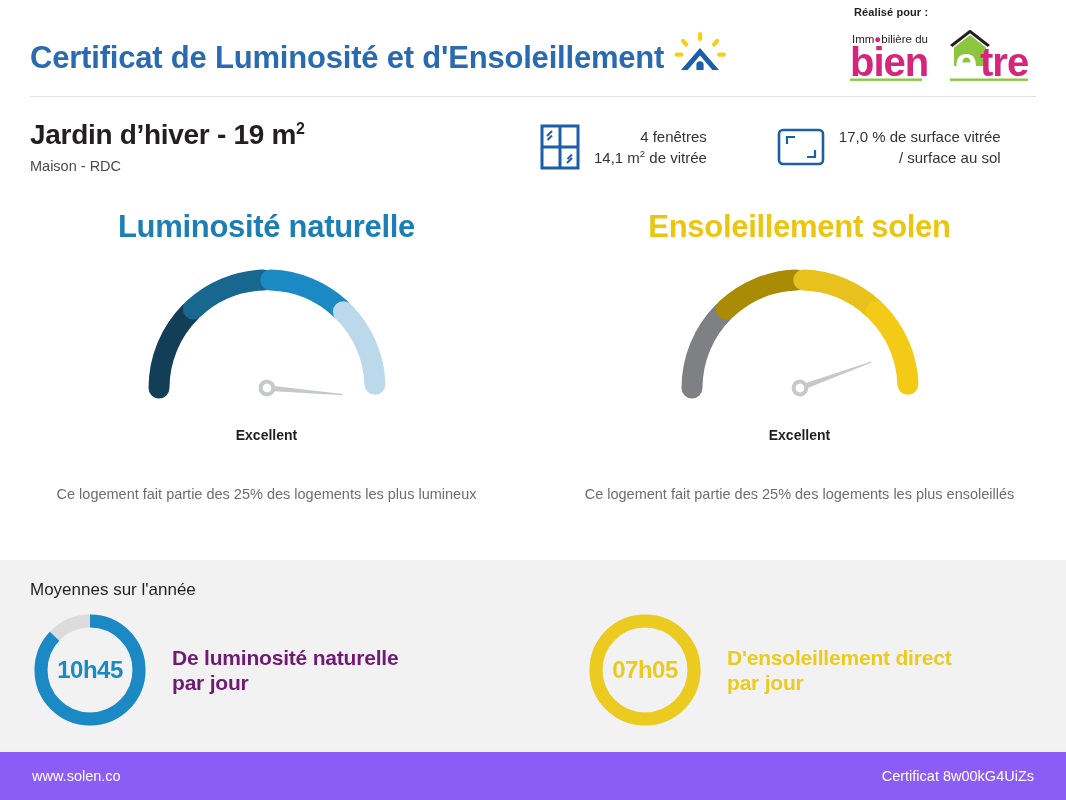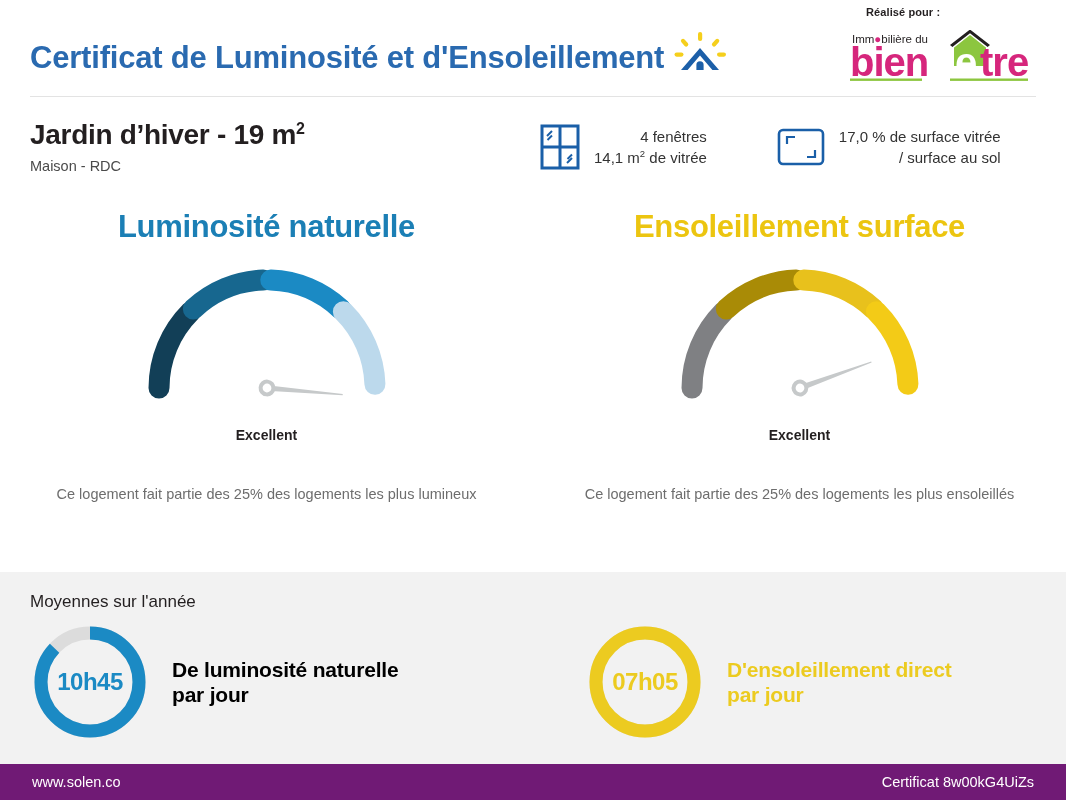--- a/index.html
+++ b/index.html
@@ -34,21 +34,21 @@
   }
   .solen-logo{width:52px;height:52px;display:block;flex:0 0 auto;margin-top:2px;}
 
   .brand-block{
     position:absolute;
     right:30px;
     top:6px;
     width:186px;
     text-align:left;
   }
-  .brand-label{font-size:11px;color:#231f20;margin:0 0 12px 16px;font-weight:600;letter-spacing:.1px;}
+  .brand-label{font-size:11px;color:#231f20;margin:0 0 12px 4px;font-weight:600;letter-spacing:.1px;}
   .brand-logo{width:178px;height:52px;display:block;}
 
   .hr{
     height:1px;
     background:#e3e3e3;
     margin:0 30px;
     flex:0 0 auto;
   }
 
   
@@ -135,29 +135,29 @@
     letter-spacing:-0.5px;
   }
   .donut-value.lum{color:#1b8ac4;}
   .donut-value.ens{color:#eccb20;}
   .avg-text{
     font-size:21px;
     font-weight:bold;
     line-height:1.2;
     letter-spacing:-0.2px;
   }
-  .avg-text.lum{color:#000000;}
+  .avg-text.lum{color:#701a75;}
   .avg-text.ens{color:#eccb20;}
   .avg-text span{display:block;}
 
   
   .footer{
     flex:0 0 auto;
-    height:36px;
-    background:#701a75;
+    height:48px;
+    background:#8b5cf6;
     display:flex;
     align-items:center;
     justify-content:space-between;
     padding:0 32px;
     box-sizing:border-box;
     color:#ffffff;
     font-size:14.5px;
   }
 </style>
 </head>
@@ -249,21 +249,21 @@
           <path d="M150 137.2 L150 142.8 L226 140.6 L226 139.4 Z" fill="#c6c9ca"></path>
           <circle cx="150" cy="140" r="8.4" fill="#c6c9ca"></circle>
           <circle cx="150" cy="140" r="4.4" fill="#ffffff"></circle>
         </g>
       </svg>
       <div class="gauge-rating">Excellent</div>
       <div class="gauge-desc">Ce logement fait partie des 25% des logements les plus lumineux</div>
     </div>
 
     <div class="gauge-col">
-      <div class="gauge-title ens">Ensoleillement surface</div>
+      <div class="gauge-title ens">Ensoleillement solen</div>
       <svg class="gauge-svg" viewBox="0 0 300 175">
         <g fill="none" stroke-linecap="round" stroke-width="21">
           <path id="ens-seg1" d="M 42.00 140.00 A 108 108 0 0 1 73.63 63.63" stroke="#7f8083"></path>
           <path id="ens-seg2" d="M 76.34 61.01 A 108 108 0 0 1 146.23 32.07" stroke="#a98b06"></path>
           <path id="ens-seg3" d="M 153.77 32.07 A 108 108 0 0 1 223.66 61.01" stroke="#e8c11c"></path>
           <path id="ens-seg4" d="M 226.37 63.63 A 108 108 0 0 1 257.93 136.23" stroke="#f3cb17"></path>
         </g>
         <g id="ens-needle" transform="rotate(-20 150 140)">
           <path d="M150 137.2 L150 142.8 L226 140.6 L226 139.4 Z" fill="#c6c9ca"></path>
           <circle cx="150" cy="140" r="8.4" fill="#c6c9ca"></circle>

